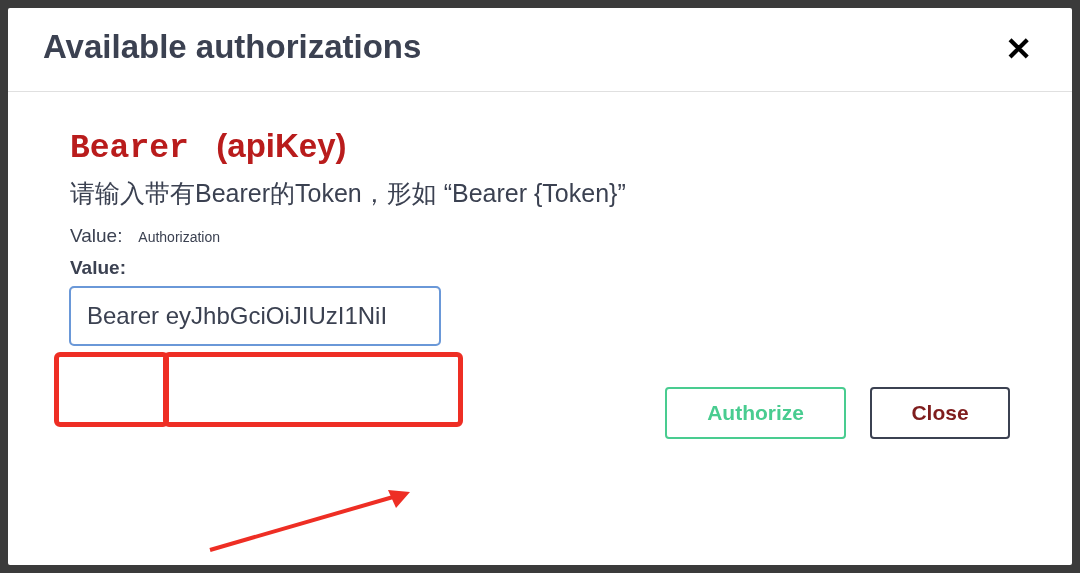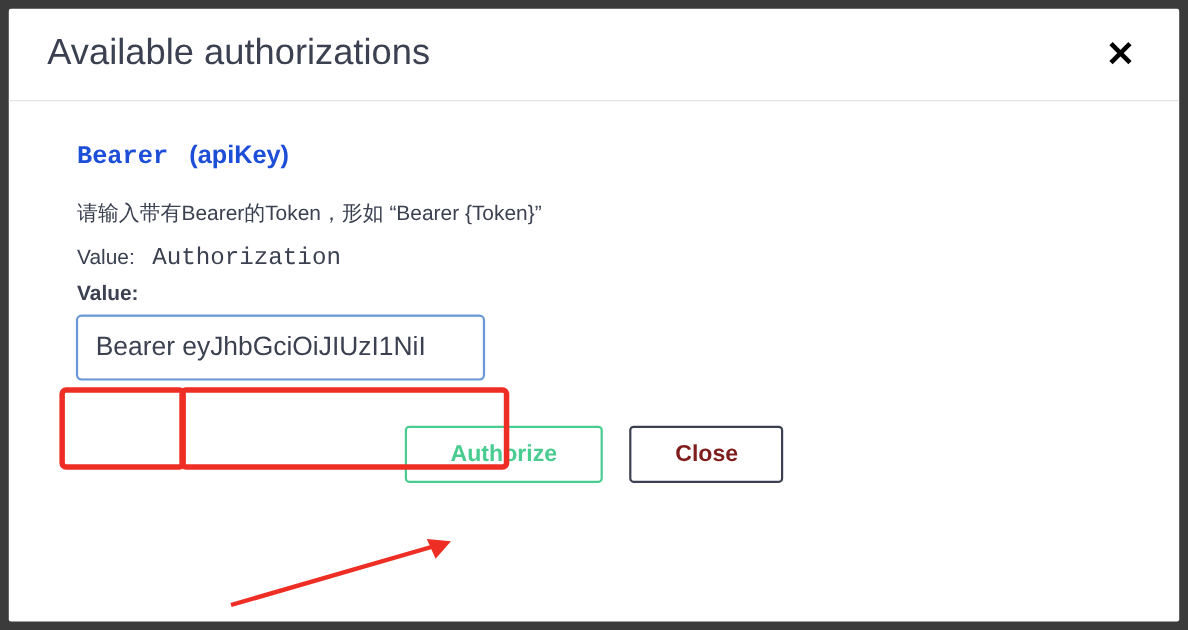--- a/index.html
+++ b/index.html
@@ -24,63 +24,63 @@
     }
     .modal-header {
       padding: 20px 35px 25px 35px;
       border-bottom: 1px solid #e0e0e0;
       display: flex;
       justify-content: space-between;
       align-items: flex-start;
     }
     .modal-title {
       font-size: 33px;
-      font-weight: 400;
+      font-weight: 700;
       color: #3b4151;
     }
     .close-btn {
       font-size: 32px;
       font-weight: 700;
       color: #000;
       cursor: pointer;
       line-height: 1;
       background: none;
       border: none;
       padding: 0 5px;
       margin-top: 5px;
     }
     .modal-body {
       padding: 35px 62px 30px 62px;
     }
     .auth-title {
-      font-size: 23px;
-      color: #1d4ed8;
-      margin-bottom: 26px;
+      font-size: 33px;
+      color: #b91c1c;
+      margin-bottom: 8px;
     }
     .auth-title .name {
       font-family: "Courier New", monospace;
       font-weight: 700;
     }
     .auth-title .type {
       font-weight: 700;
     }
     .auth-description {
-      font-size: 19px;
+      font-size: 25px;
       color: #3b4151;
       margin-bottom: 12px;
       line-height: 1.5;
     }
     .meta-row {
       font-size: 19px;
       color: #3b4151;
       margin-bottom: 10px;
     }
     .meta-row .meta-value {
-      font-family: Liberation Mono, monospace;
-      font-size: 22px;
+      font-family: Liberation Sans, sans-serif;
+      font-size: 14px;
     }
     .value-label {
       font-size: 19px;
       font-weight: 700;
       color: #3b4151;
       margin-top: 6px;
       margin-bottom: 8px;
     }
     .value-input {
       width: 370px;
@@ -88,21 +88,21 @@
       font-size: 24px;
       color: #3b4151;
       border: 1px solid #d9d9d9;
       border-radius: 4px;
       outline: 2px solid #6a98d8;
       outline-offset: -1px;
       background: #fff;
     }
     .button-row {
       display: flex;
-      justify-content: center;
+      justify-content: flex-end;
       gap: 24px;
       margin-top: 42px;
     }
     .btn {
       padding: 12px 28px;
       font-size: 21px;
       font-weight: 700;
       border-radius: 4px;
       cursor: pointer;
       background: #fff;

